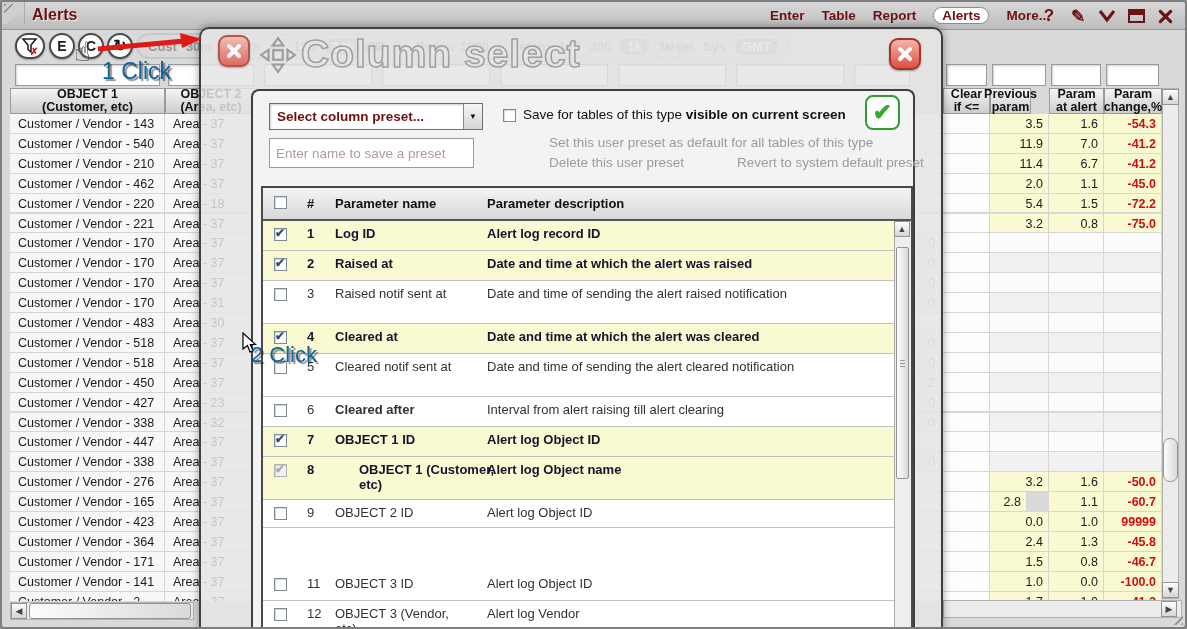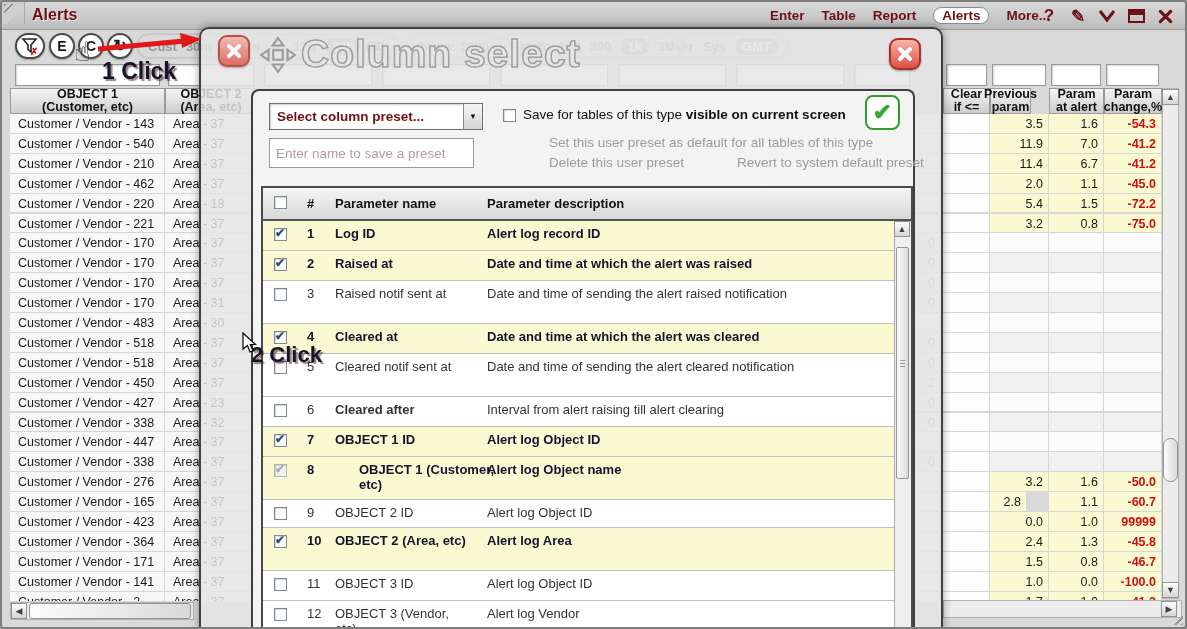--- a/index.html
+++ b/index.html
@@ -90,21 +90,21 @@
   #ptable{position:absolute;left:8px;top:95px;width:652px;bottom:0;background:#fff;
           border:2px solid #4a4a4a;border-bottom:none;box-sizing:border-box;}
   #phead{position:absolute;left:0;right:0;top:0;height:31px;background:linear-gradient(#f4f4f4,#d8d8d8);
          border-bottom:2px solid #555;font-weight:bold;font-size:13px;color:#111;}
   #prows{position:absolute;left:0;top:33px;right:16px;bottom:0;overflow:hidden;}
   .prow{position:absolute;left:0;right:0;border-bottom:1px solid #c0c0c0;box-sizing:border-box;}
   .prow .fld{position:absolute;top:6px;font-size:13px;color:#333;line-height:1.15;}
   .prow.chk .fld{font-weight:bold;color:#14142e;}
   #pscroll{position:absolute;right:0;top:33px;bottom:0;width:16px;background:#eee;border-left:1px solid #aaa;}
   
-  .click-label{position:absolute;color:#0f172a;font-weight:bold;font-size:23px;
+  .click-label{position:absolute;color:#0369a1;font-weight:normal;font-size:23px;
                text-shadow:2px 2px 1px rgba(70,10,10,.5);z-index:30;white-space:nowrap;}
   .anno{position:absolute;z-index:30;}
   .handcur{position:absolute;z-index:30;font-size:27px;color:#111;
            text-shadow:0 0 2px #fff;font-family:"DejaVu Sans",sans-serif;}
 </style>
 </head>
 <body>
 
 <div id="app">
 
@@ -500,26 +500,20 @@
               <div class="fld" style="left: 44px; width: 24px;">8</div>
               <div class="fld" style="left: 72px; width: 138px; margin-left: 24px;">OBJECT 1 (Customer, etc)</div>
               <div class="fld" style="left: 224px; width: 396px;">Alert log Object name</div>
             </div>
             <div class="prow" style="top: 279px; height: 28px; background: rgb(255, 255, 255);">
               <span class="cb" style="left: 11px; top: 7px;"></span>
               <div class="fld" style="left: 44px; width: 24px;">9</div>
               <div class="fld" style="left: 72px; width: 138px;">OBJECT 2 ID</div>
               <div class="fld" style="left: 224px; width: 396px;">Alert log Object ID</div>
             </div>
-            <div class="prow chk" style="top: 307px; height: 43px; background: rgb(250, 250, 210);">
-              <span class="cb on" style="left: 11px; top: 7px;"></span>
-              <div class="fld" style="left: 44px; width: 24px;">10</div>
-              <div class="fld" style="left: 72px; width: 138px;">OBJECT 2 (Area, etc)</div>
-              <div class="fld" style="left: 224px; width: 396px;">Alert log Area</div>
-            </div>
             <div class="prow" style="top: 350px; height: 30px; background: rgb(255, 255, 255);">
               <span class="cb" style="left: 11px; top: 7px;"></span>
               <div class="fld" style="left: 44px; width: 24px;">11</div>
               <div class="fld" style="left: 72px; width: 138px;">OBJECT 3 ID</div>
               <div class="fld" style="left: 224px; width: 396px;">Alert log Object ID</div>
             </div>
             <div class="prow" style="top: 380px; height: 43px; background: rgb(255, 255, 255);">
               <span class="cb" style="left: 11px; top: 7px;"></span>
               <div class="fld" style="left: 44px; width: 24px;">12</div>
               <div class="fld" style="left: 72px; width: 138px;">OBJECT 3 (Vendor, etc)</div>

